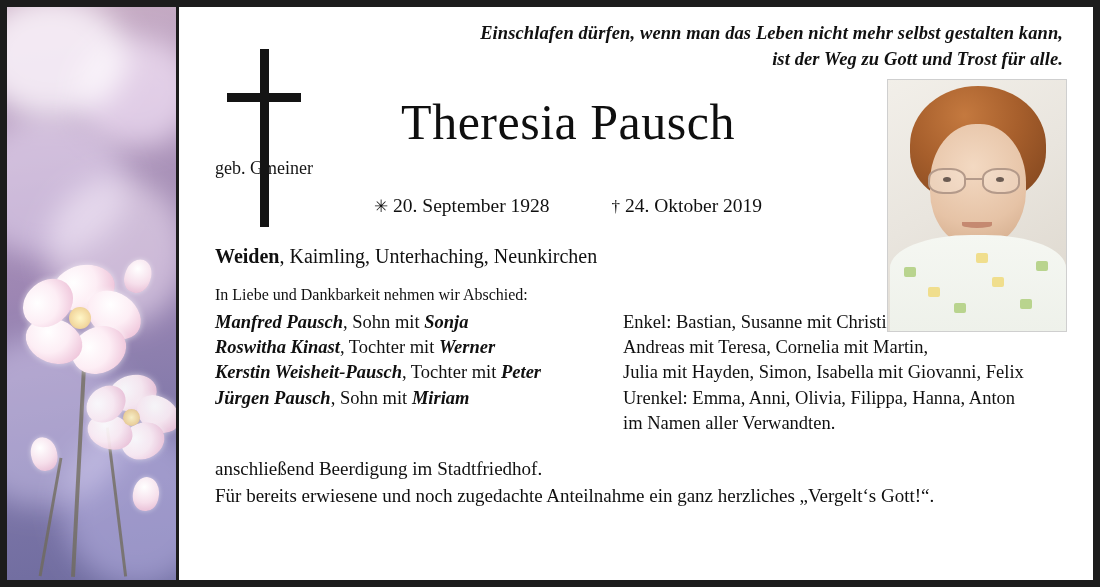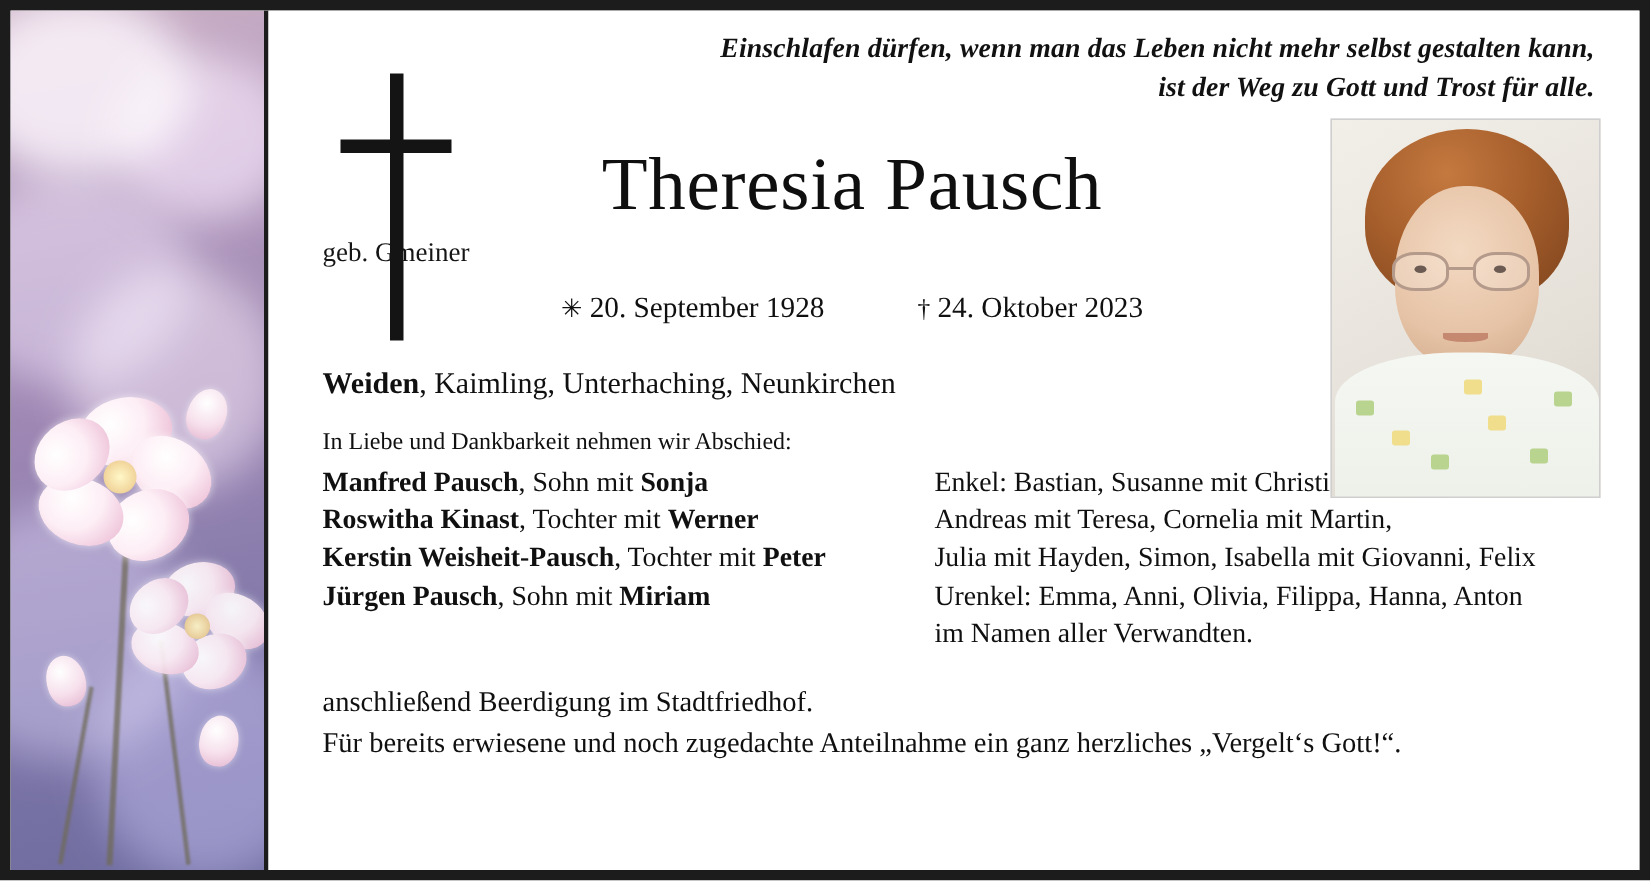--- a/index.html
+++ b/index.html
@@ -194,21 +194,21 @@
 
   .cols {
     margin-top: 6px;
     display: flex;
     font-size: 18.5px;
     line-height: 1.36;
     color: #101010;
   }
   .colL { width: 400px; flex: 0 0 400px; }
   .colR { flex: 1 1 auto; padding-left: 8px; }
-  .cols b { font-weight: bold; }
+  .cols b { font-weight: bold; font-style: italic; }
   .cols .row { white-space: nowrap; }
 
   .footer {
     margin-top: 20px;
     font-size: 19px;
     line-height: 1.42;
     color: #101010;
   }
   .footer .fl { white-space: nowrap; }
 </style>
@@ -284,21 +284,21 @@
       <div class="name">Theresia Pausch</div>
       <div class="maiden">geb. Gmeiner</div>
 
       <div class="dates">
         <div class="d">
           <span class="sym">✳</span>
           <span>20. September 1928</span>
         </div>
         <div class="d">
           <span class="sym">†</span>
-          <span>24. Oktober 2023</span>
+          <span>24. Oktober 2019</span>
         </div>
       </div>
 
       <div class="places">
         <b>Weiden</b><span>, Kaimling, Unterhaching, Neunkirchen</span>
       </div>
 
       <div class="lead">In Liebe und Dankbarkeit nehmen wir Abschied:</div>
 
       <div class="cols">

